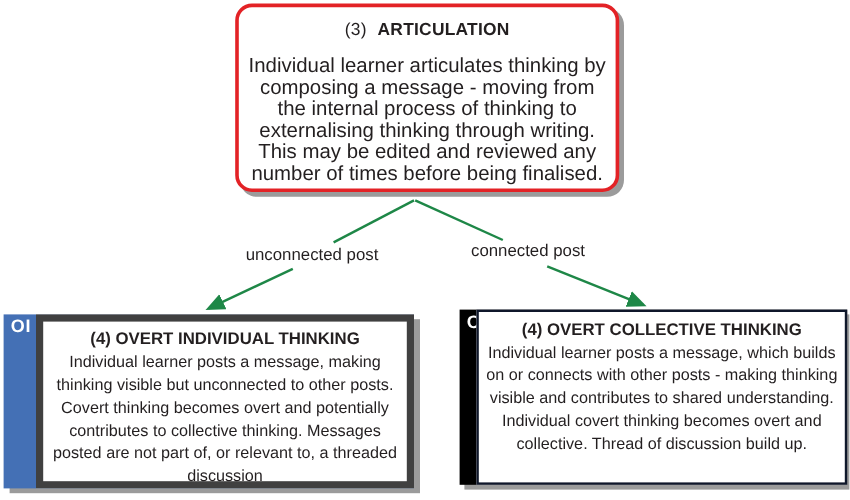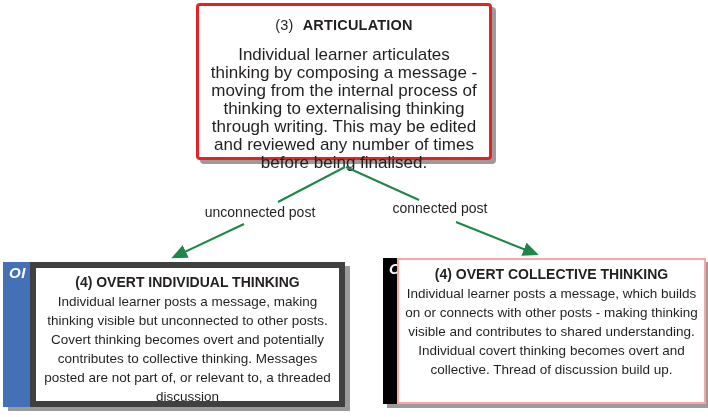--- a/index.html
+++ b/index.html
@@ -3,23 +3,23 @@
 <meta charset="utf-8">
 <style>
   html, body { margin:0; padding:0; background:#ffffff; }
   .diagram {
     position:relative; width:708px; height:417px; overflow:hidden;
     background:#ffffff; color:#231f20;
     font-family:"Liberation Sans", sans-serif;
   }
   
   .top-box {
-    position:absolute; left:196px; top:3px; width:296px; height:157px;
+    position:absolute; left:196px; top:3px; width:320px; height:157px;
     box-sizing:border-box; background:#ffffff;
-    border:3px solid #e32226; border-radius:4px;
+    border:3px solid #e32226; border-radius:14px;
     box-shadow:4px 4px 0 #9b9b9b;
     text-align:center; padding:11px 4px 16px 4px;
   }
   .top-title { font-size:14.5px; letter-spacing:0.2px; }
   .top-title .num { font-weight:normal; margin-right:9px; }
   .top-title .ttl { font-weight:bold; }
   .top-body { margin:13px 4px 0 4px; font-size:17px; line-height:18px; }
 
   
   .arrows { position:absolute; left:0; top:0; pointer-events:none; }
@@ -28,28 +28,28 @@
   .branch-label { position:absolute; font-size:14px; text-align:center; }
   .label-left  { left:197px; top:204px; width:126px; }
   .label-right { left:386px; top:200px; width:108px; }
 
   
   .group { position:absolute; box-sizing:border-box; }
   .group-oi { left:3px;   top:262px; width:342px; height:145px; background:#4470b5; box-shadow:5px 4px 0 #9b9b9b; }
   .group-oc { left:383px; top:258px; width:323px; height:146px; background:#000000; box-shadow:4px 4px 0 #9b9b9b; }
   .tag {
     position:absolute; top:2px; left:6px;
-    color:#ffffff; font-weight:bold; font-size:15px; letter-spacing:0.5px;font-style:italic;
+    color:#ffffff; font-weight:bold; font-size:15px; letter-spacing:0.5px;
   }
   .inner {
     position:absolute; top:0; right:0; bottom:0; background:#ffffff;
     box-sizing:border-box; text-align:center; padding-top:6px;
   }
   .inner-oi { left:27px; border:6px solid #404040; }
-  .inner-oc { left:14px; border:2px solid #fca5a5; }
+  .inner-oc { left:14px; border:2px solid #0f172a; }
   .inner-title { font-weight:bold; font-size:14px; }
   .inner-body  { margin:2px 3px 0 3px; font-size:13.5px; line-height:19px; }
 </style>
 </head>
 <body>
 
 <div class="diagram">
 
   <div class="top-box">
     <div class="top-title">

